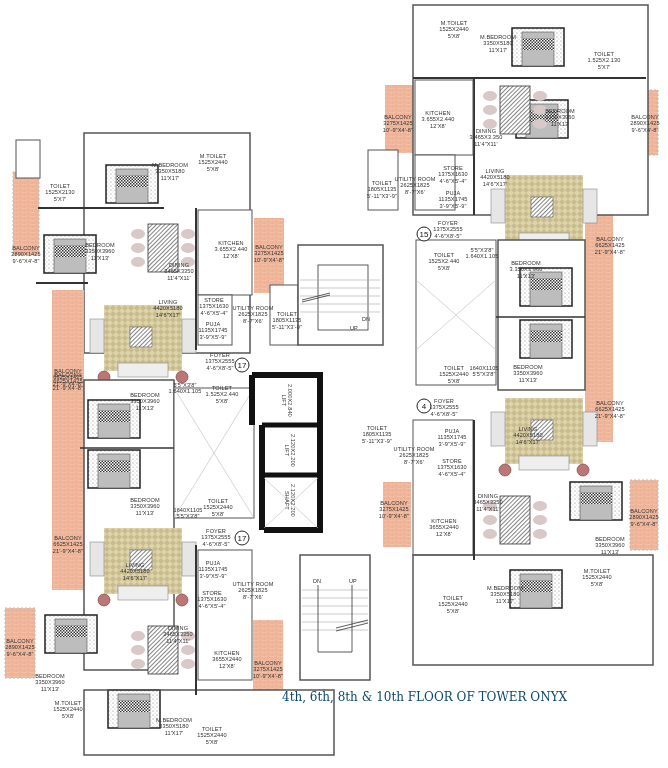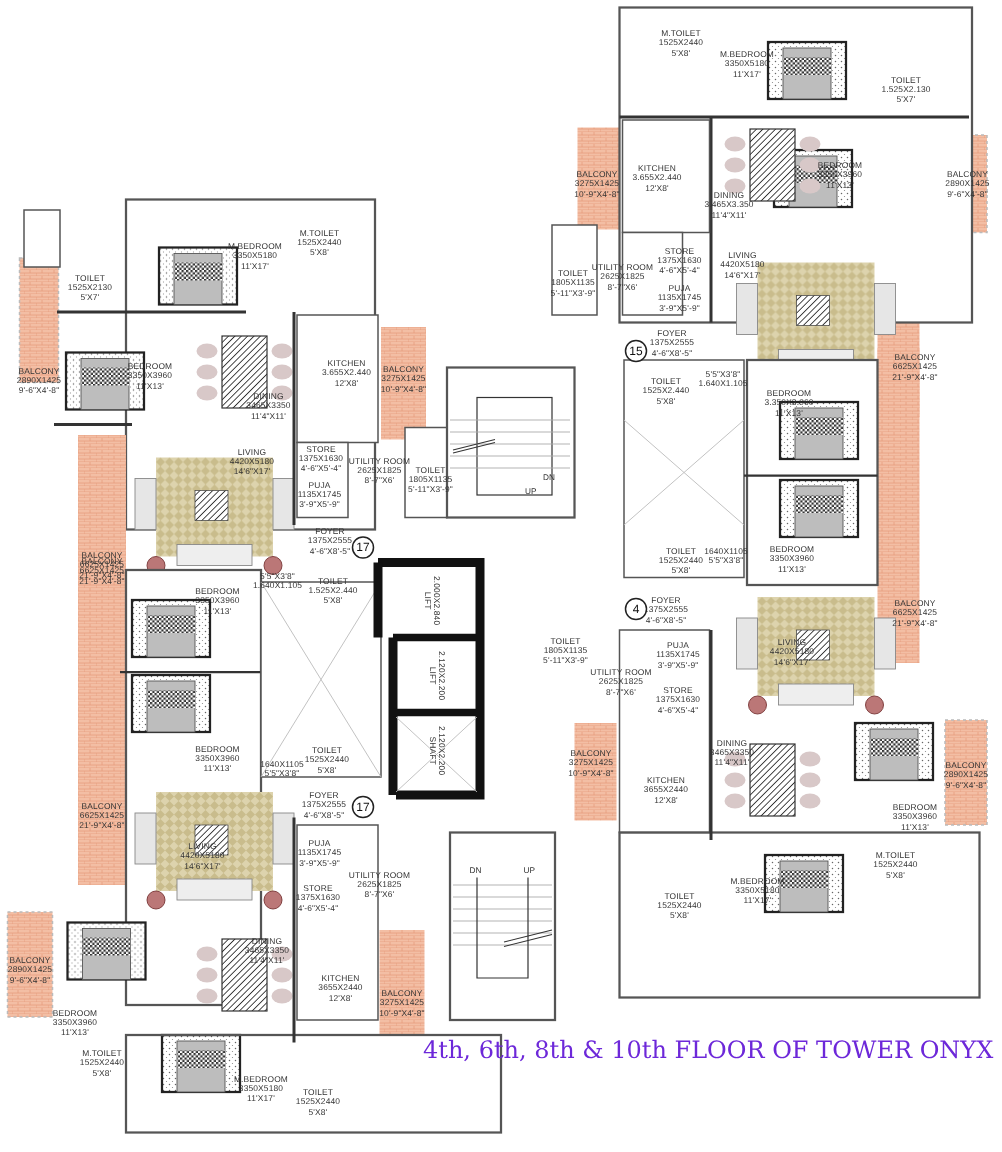--- a/index.html
+++ b/index.html
@@ -6,21 +6,21 @@
   body { width:668px; height:768px; position:relative; overflow:hidden;
          font-family:"Liberation Sans", sans-serif; }
   #plan { position:absolute; left:0; top:0; width:668px; height:768px; }
   .lbl { position:absolute; font-size:5.6px; line-height:6.4px; color:#333; text-align:center;
          white-space:pre; transform:translate(-50%, 0); letter-spacing:0.1px; }
   .lbl.rot90 { transform:translate(-50%,0) rotate(90deg); transform-origin:50% 50%; }
   .badge { position:absolute; width:13px; height:13px; border:1px solid #222; border-radius:50%;
            font-size:8px; line-height:13px; text-align:center; color:#111; background:#fff;
            transform:translate(-50%,-50%); }
   .caption { position:absolute; left:282px; top:690px; font-family:"DejaVu Serif", serif;
-             font-size:16px; color:#6d28d9; white-space:nowrap; }
+             font-size:12px; color:#0c4a6e; white-space:nowrap; }
   .stairtxt { position:absolute; font-size:5.5px; color:#333; }
 </style>
 </head>
 <body>
 
 <svg id="plan" viewBox="0 0 668 768" xmlns="http://www.w3.org/2000/svg">
   <defs>
     <pattern id="brick" width="8" height="4" patternUnits="userSpaceOnUse">
       <rect width="8" height="4" fill="#f3bea4"></rect>
       <path d="M0 4 H8 M0 2 H8 M4 0 V2 M0 2 V4" stroke="#e59a7b" stroke-width="0.5"></path>

